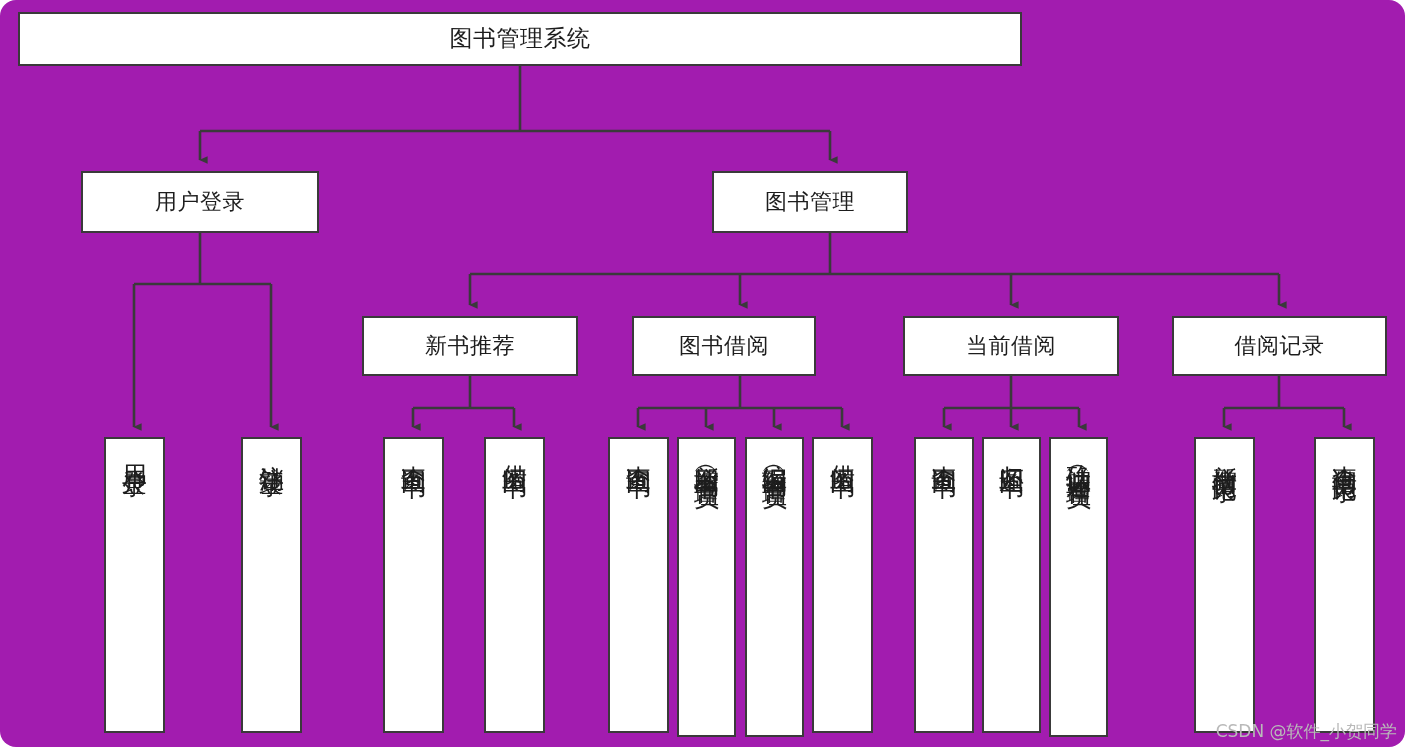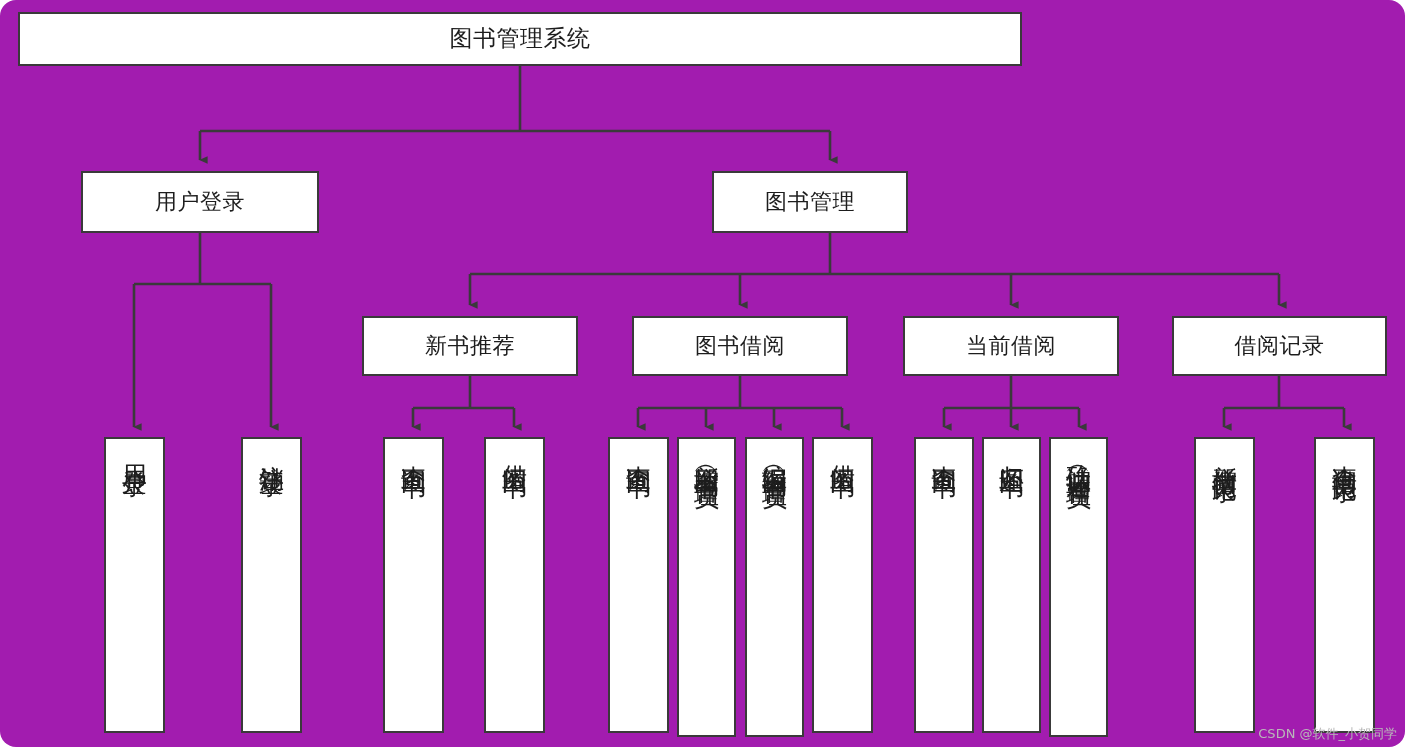--- a/index.html
+++ b/index.html
@@ -63,21 +63,21 @@
     text-orientation: upright;
     font-size: 25px;
     line-height: 1.0;
     letter-spacing: 3px;
     white-space: nowrap;
   }
   .watermark {
     position: absolute;
     right: 8px;
     bottom: 4px;
-    font-size: 13px;
+    font-size: 17px;
     color: #b9b9b9;
     z-index: 5;
     user-select: none;
     white-space: nowrap;
   }
 </style>
 </head>
 <body>
 
 <div id="canvas">
@@ -141,21 +141,21 @@
   </div>
 
   <div class="node horiz" style="left:712px; top:171px; width:196px; height:62px;">
     <span class="label">图书管理</span>
   </div>
 
   <div class="node horiz" style="left:362px; top:316px; width:216px; height:60px;">
     <span class="label">新书推荐</span>
   </div>
 
-  <div class="node horiz" style="left:632px; top:316px; width:216px; height:60px;">
+  <div class="node horiz" style="left:632px; top:316px; width:184px; height:60px;">
     <span class="label">图书借阅</span>
   </div>
 
   <div class="node horiz" style="left:1172px; top:316px; width:215px; height:60px;">
     <span class="label">借阅记录</span>
   </div>
 
   <div class="node horiz" style="left:903px; top:316px; width:216px; height:60px;">
     <span class="label">当前借阅</span>
   </div>

